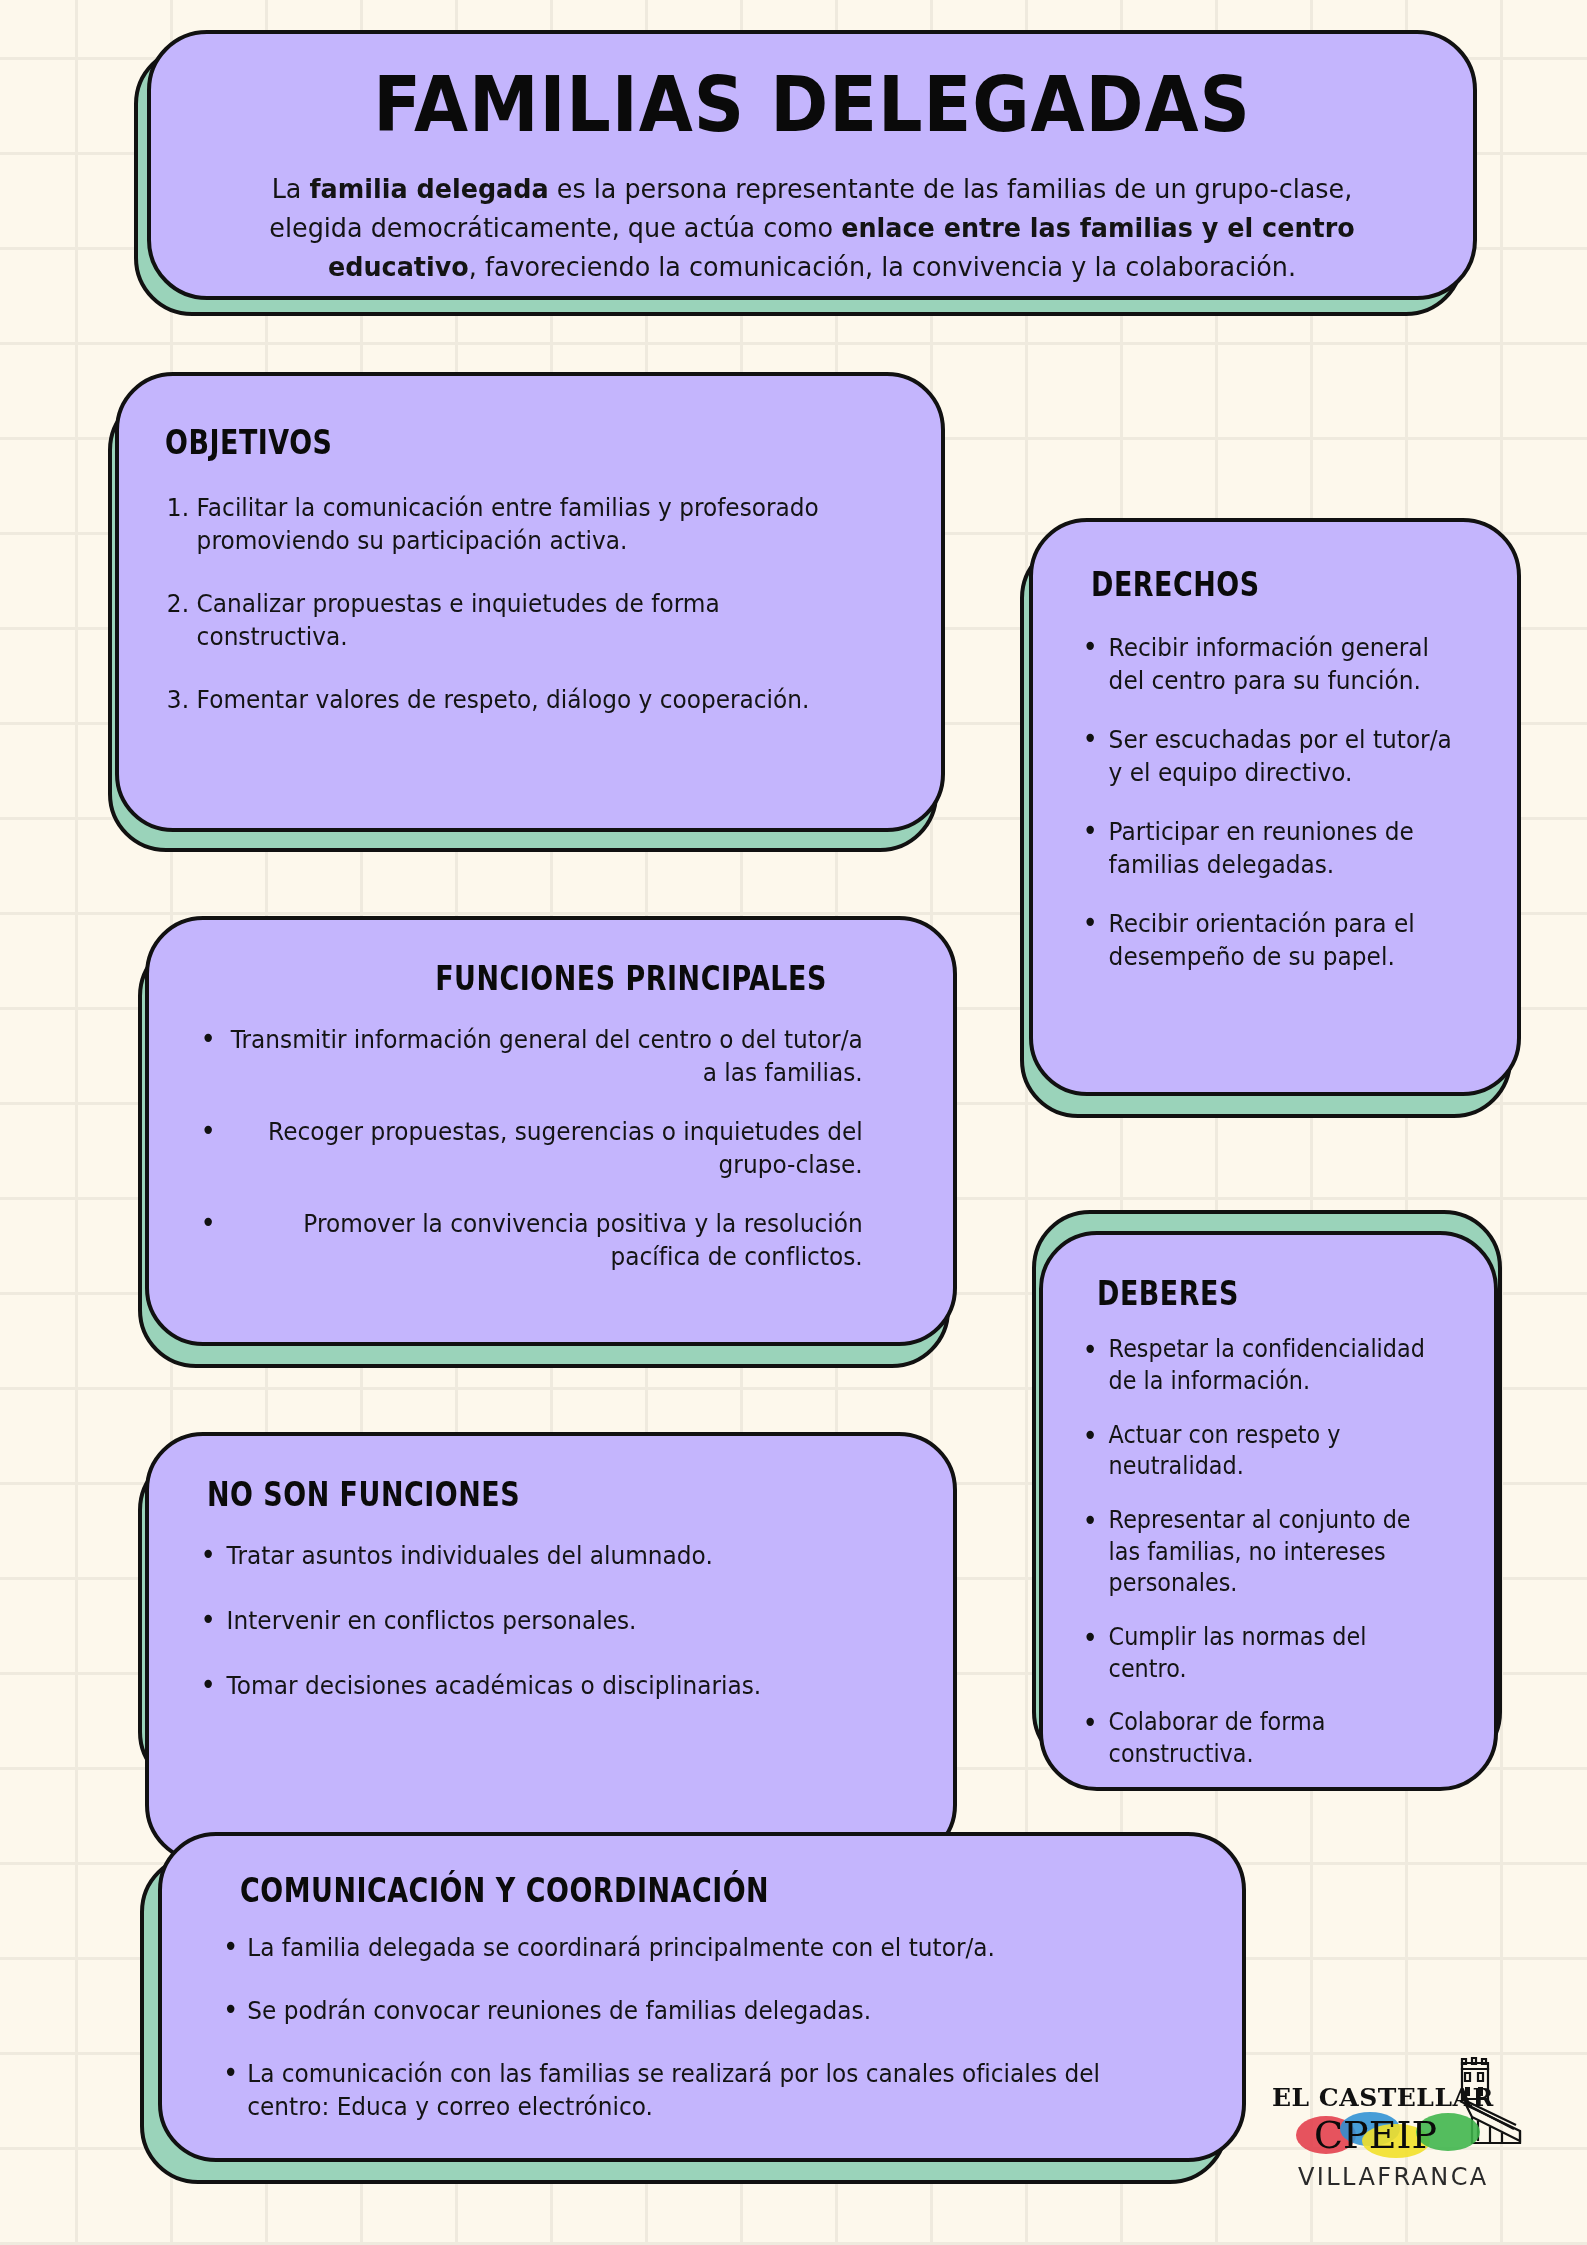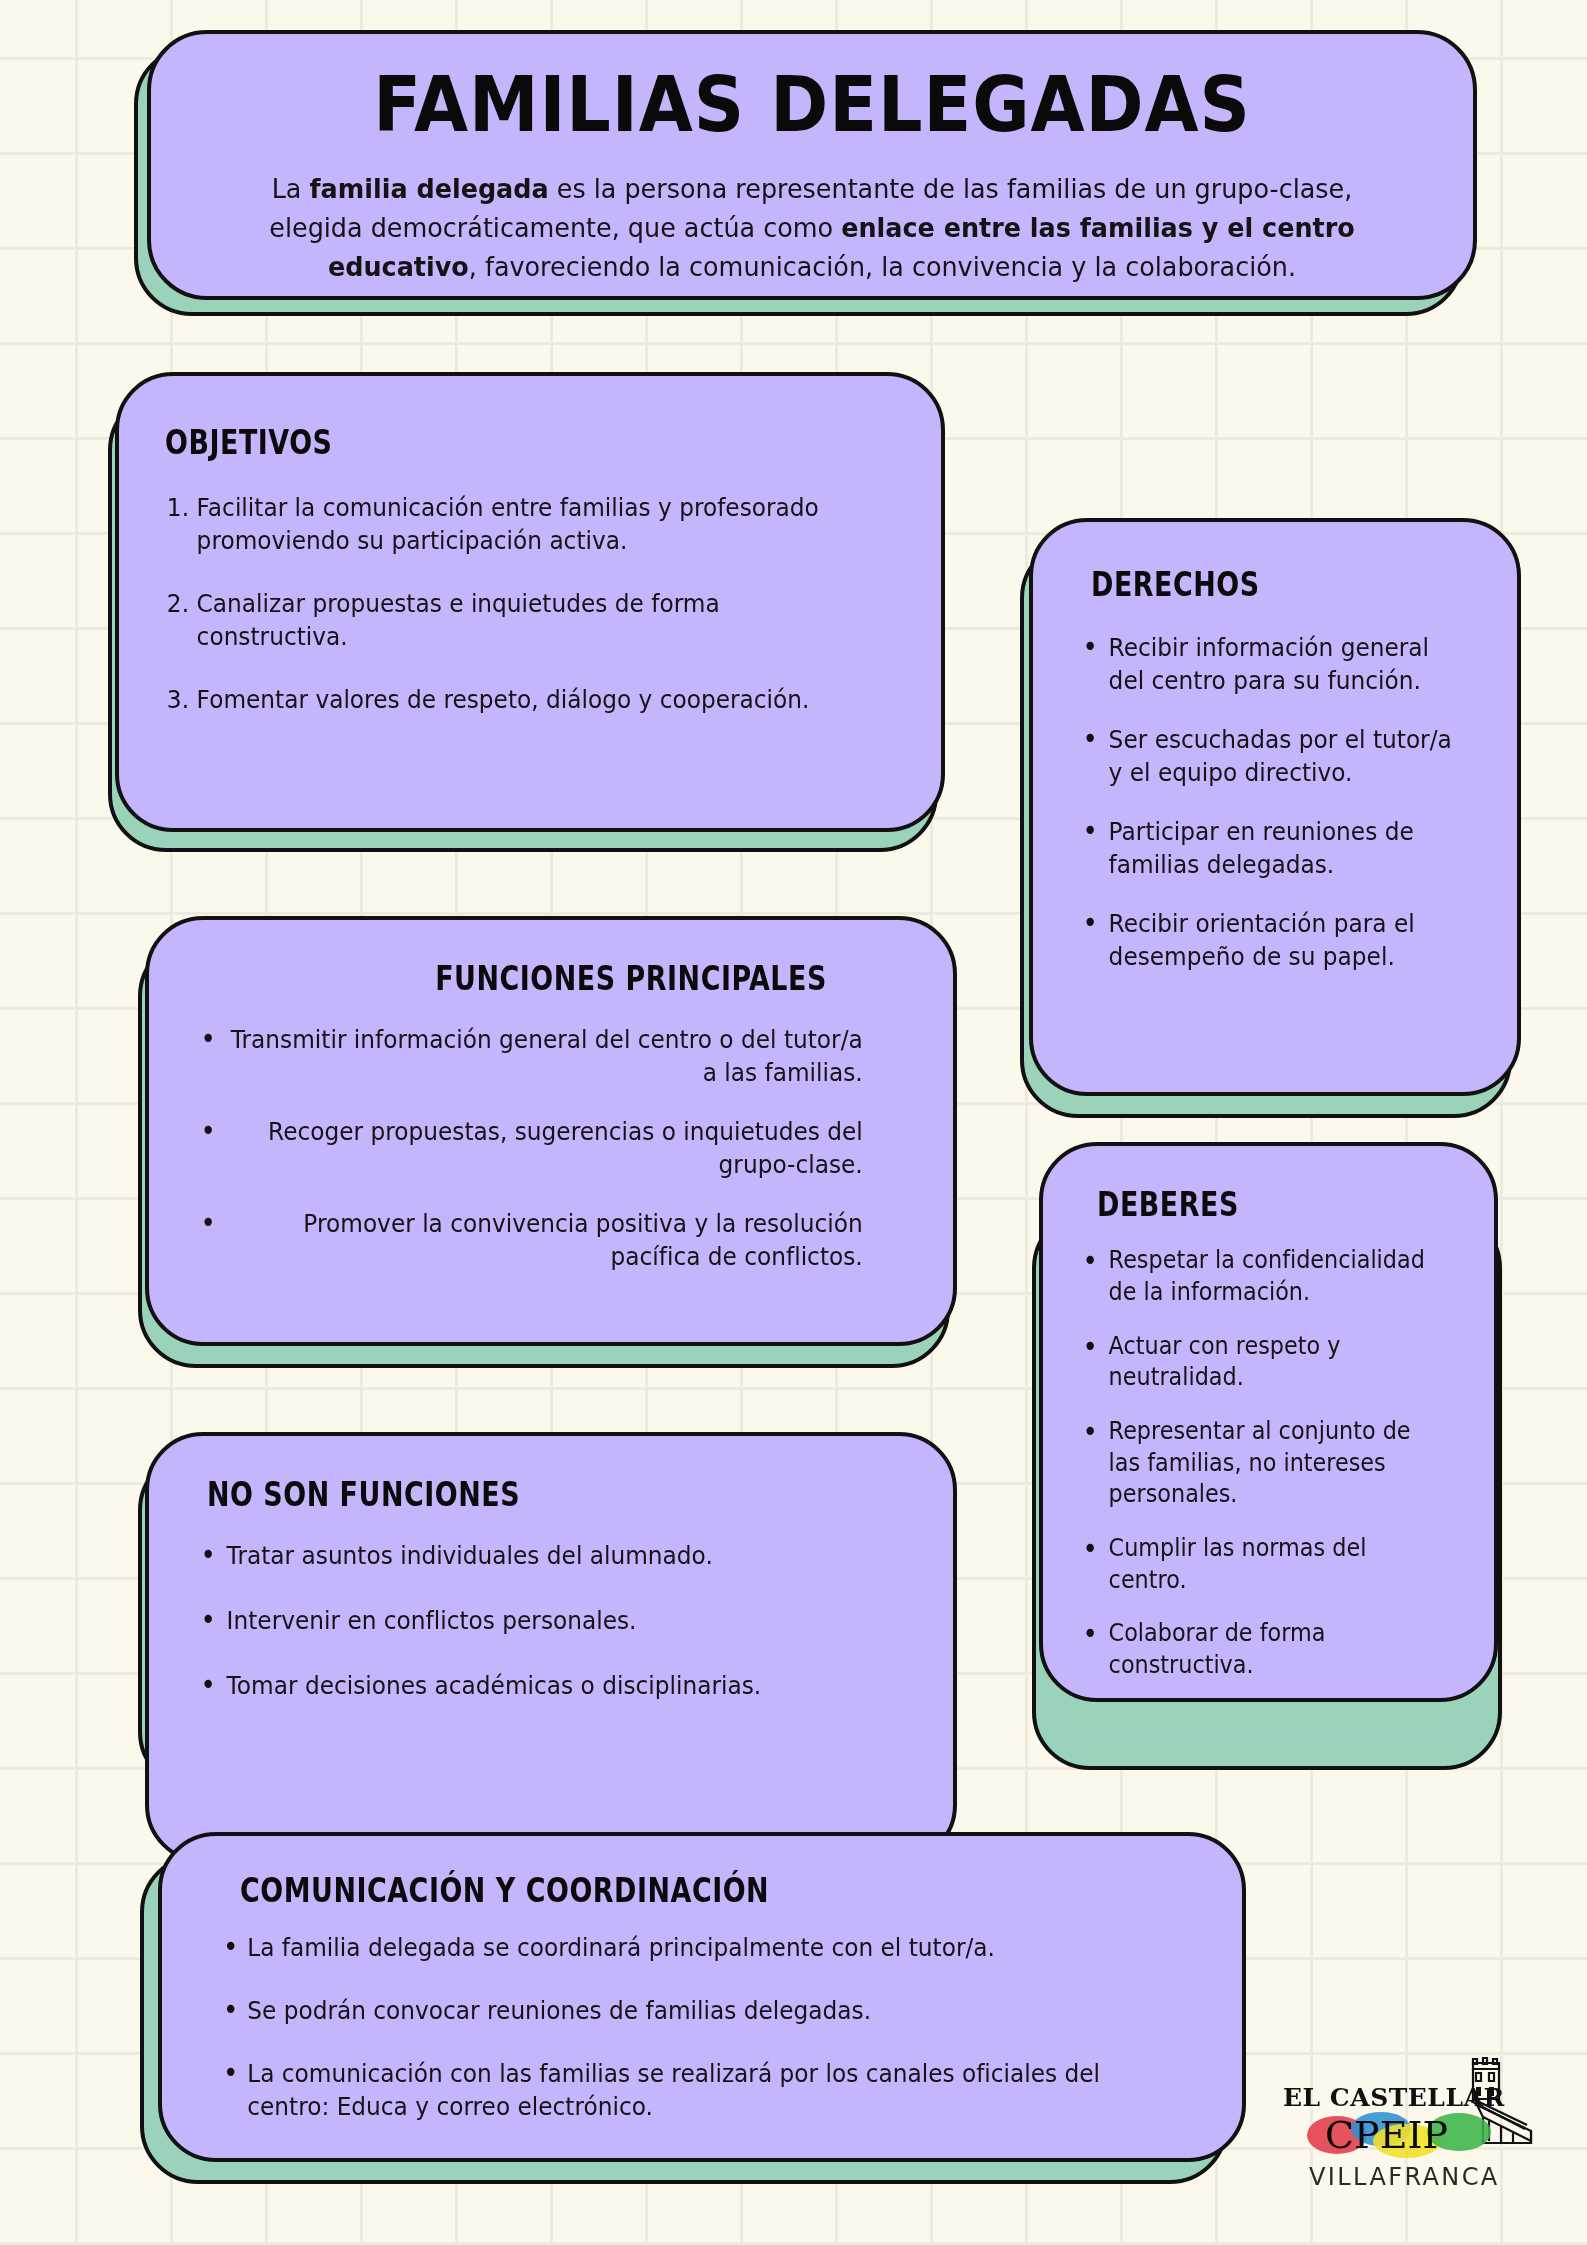--- a/index.html
+++ b/index.html
@@ -149,21 +149,21 @@
   #derechos-card .heading { margin-bottom: 28px; margin-left: 14px; }
 
   
   #funciones-shadow { left: 138px; top: 938px; width: 812px; height: 430px; }
   #funciones-card   { left: 118px; top: 916px; width: 812px; height: 430px; text-align: right; }
   #funciones-card .card-inner { padding: 40px 40px 20px 46px; }
   #funciones-card .heading { margin-bottom: 26px; }
 
   
   #deberes-shadow { left: 1032px; top: 1210px; width: 470px; height: 560px; }
-  #deberes-card   { left: 1012px; top: 1142px; width: 459px; height: 560px; }
+  #deberes-card   { left: 1012px; top: 1231px; width: 459px; height: 560px; }
   #deberes-card .card-inner { padding: 40px 24px 20px 34px; }
   #deberes-card .heading { margin-bottom: 22px; margin-left: 20px; }
   #deberes-card .body-text { font-size: 24px; }
   #deberes-card li { margin-bottom: 22px; }
 
   
   #nofunciones-shadow { left: 138px; top: 1452px; width: 812px; height: 338px; }
   #nofunciones-card   { left: 118px; top: 1432px; width: 812px; height: 431px; }
   #nofunciones-card .card-inner { padding: 40px 40px 20px 46px; }
   #nofunciones-card .heading { margin-bottom: 26px; margin-left: 12px; }
@@ -178,21 +178,20 @@
   #comunicacion-card ul.bullets > li::before { left: 14px; }
 
   
   #logo {
     position: absolute;
     left: 1270px;
     top: 2055px;
     width: 250px;
     height: 145px;
     z-index: 5;
-    margin-left: 11px;
   }
   #logo-castellar {
     position: absolute;
     left: 2px; top: 28px;
     font-family: "DejaVu Serif", "Liberation Serif", serif;
     font-weight: 700;
     font-size: 25px;
     letter-spacing: 0.5px;
     color: #111;
   }

